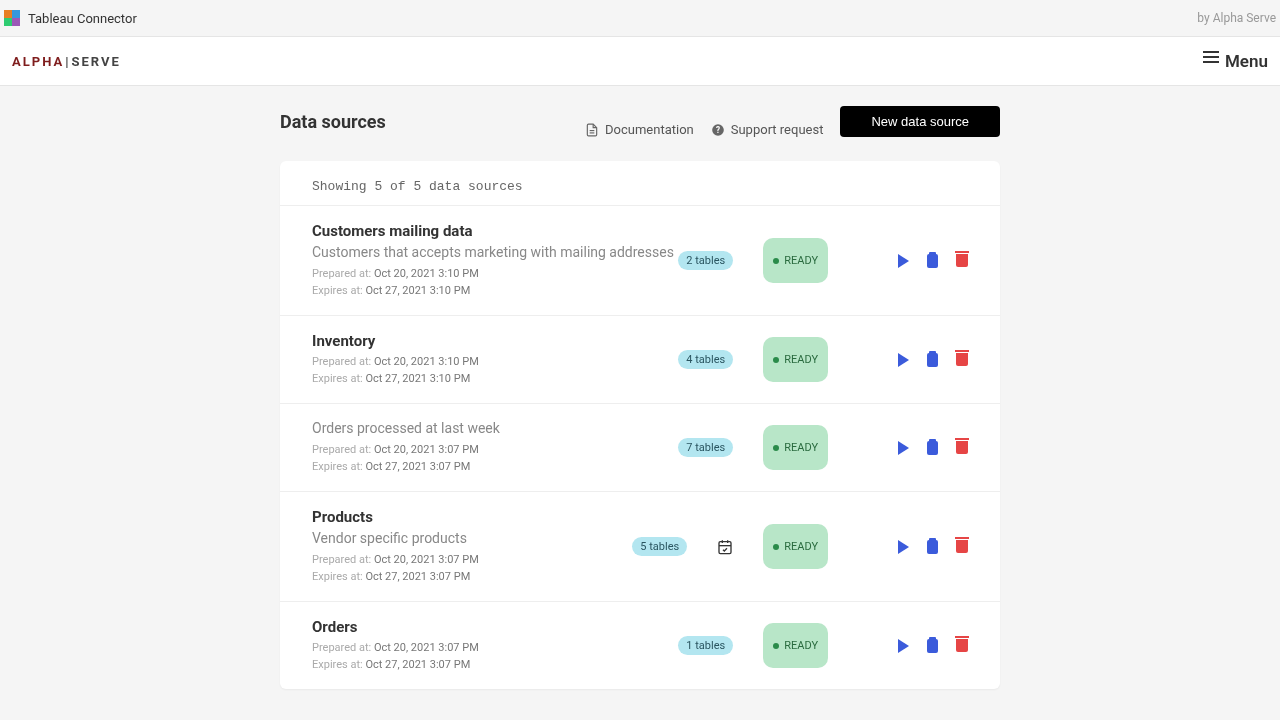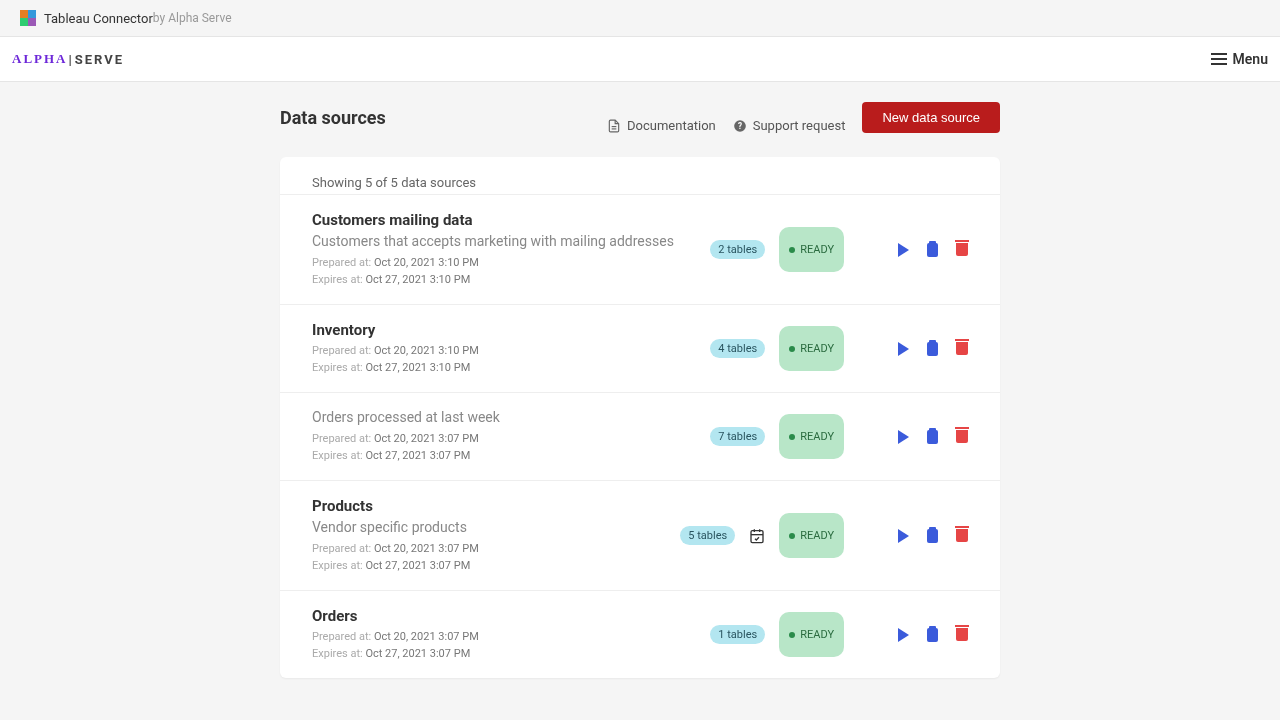--- a/index.html
+++ b/index.html
@@ -1,47 +1,47 @@
 <!DOCTYPE html>
 <html><head>
 <meta charset="utf-8">
 <style>
 * { box-sizing: border-box; margin: 0; padding: 0; }
 body { font-family: -apple-system, BlinkMacSystemFont, "Segoe UI", Roboto, sans-serif; background: #f5f5f5; color: #333; font-size: 13px; }
-.top-bar { background: #f5f5f5; padding: 10px 20px; display: flex; align-items: center; justify-content: flex-start; border-bottom: 1px solid #e5e5e5; }
+.top-bar { background: #f5f5f5; padding: 10px 4px; display: flex; align-items: center; justify-content: space-between; border-bottom: 1px solid #e5e5e5; }
 .top-left { display: flex; align-items: center; gap: 8px; }
 .app-icon { width: 16px; height: 16px; display: flex; flex-wrap: wrap; }
 .app-icon span { width: 8px; height: 8px; }
 .top-title { font-size: 13px; color: #333; }
 .top-right { color: #999; font-size: 12px; }
 .nav-bar { background: #fff; padding: 14px 12px; display: flex; align-items: center; justify-content: space-between; border-bottom: 1px solid #e5e5e5; }
 .logo { display: flex; align-items: center; font-weight: 700; letter-spacing: 2px; font-size: 13px; }
-.logo .alpha { color: #6d28d9; font-family: Liberation Serif, serif; }
+.logo .alpha { color: #7f1d1d; }
 .logo .sep { color: #444; margin: 0 1px; }
 .logo .serve { color: #444; }
-.menu-btn { display: flex; align-items: center; gap: 6px; cursor: pointer; font-size: 14px; font-weight: 600; }
+.menu-btn { display: flex; align-items: flex-start; gap: 6px; cursor: pointer; font-size: 17px; font-weight: 600; }
 .menu-icon { display: inline-flex; flex-direction: column; gap: 3px; }
 .menu-icon span { width: 16px; height: 2px; background: #333; }
 .container { max-width: 720px; margin: 0 auto; padding: 20px 0; }
 .page-header { display: flex; align-items: center; justify-content: space-between; margin-bottom: 24px; }
 .page-title { font-size: 18px; font-weight: 700; }
 .header-actions { display: flex; align-items: flex-end; gap: 17px; }
 .link { display: flex; align-items: center; gap: 6px; color: #555; font-size: 13px; cursor: pointer; }
-.new-btn { background: #b91c1c; color: #fff; border: none; padding: 8px 20px; border-radius: 4px; font-size: 13px; cursor: pointer; }
+.new-btn { background: #000000; color: #fff; border: none; padding: 8px 31px; border-radius: 4px; font-size: 13px; cursor: pointer; }
 .card { background: #fff; border-radius: 6px; box-shadow: 0 1px 2px rgba(0,0,0,0.05); }
-.card-header { padding: 18px 32px 4px; color: #666; font-size: 13px; border-bottom: 1px solid #eee; }
+.card-header { padding: 18px 32px 11px; color: #666; font-size: 13px; border-bottom: 1px solid #eee; font-family: Liberation Mono, monospace; }
 .list-item { display: flex; align-items: center; padding: 16px 32px; border-bottom: 1px solid #eee; }
 .list-item:last-of-type { border-bottom: none; }
 .item-info { flex: 1; min-width: 0; }
 .item-title { font-weight: 700; font-size: 15px; margin-bottom: 4px; }
 .item-desc { color: #888; font-size: 14px; margin-bottom: 6px; }
 .item-meta { color: #999; font-size: 11px; line-height: 1.5; }
 .item-meta .lbl { color: #aaa; }
 .item-meta .val { color: #777; }
-.item-right { display: flex; align-items: center; gap: 14px; }
+.item-right { display: flex; align-items: center; gap: 30px; }
 .badge-tables { background: #b3e6f0; color: #2a5560; padding: 3px 8px; border-radius: 10px; font-size: 11px; white-space: nowrap; }
 .badge-ready { background: #b8e6c8; color: #2a6b3f; padding: 16px 10px; border-radius: 10px; font-size: 11px; display: flex; align-items: center; gap: 5px; white-space: nowrap; }
 .badge-ready::before { content: ""; width: 6px; height: 6px; background: #2a8b4a; border-radius: 50%; display: inline-block; }
 .sched-icon { width:16px; height:16px; }
 .action-icons { display: flex; align-items: center; gap: 18px; margin-left: 40px; }
 .icon { width: 14px; height: 14px; cursor: pointer; display: inline-block; }
 .play-icon { width: 0; height: 0; border-top: 7px solid transparent; border-bottom: 7px solid transparent; border-left: 11px solid #3b5bdb; }
 .clipboard-icon { width: 11px; height: 14px; background: #3b5bdb; border-radius: 2px; position: relative; }
 .clipboard-icon::before { content: ""; position: absolute; top: -2px; left: 2px; width: 7px; height: 4px; background: #3b5bdb; border-radius: 1px; }
 .trash-icon { width: 12px; height: 13px; background: #e64545; border-radius: 0 0 2px 2px; position: relative; }

